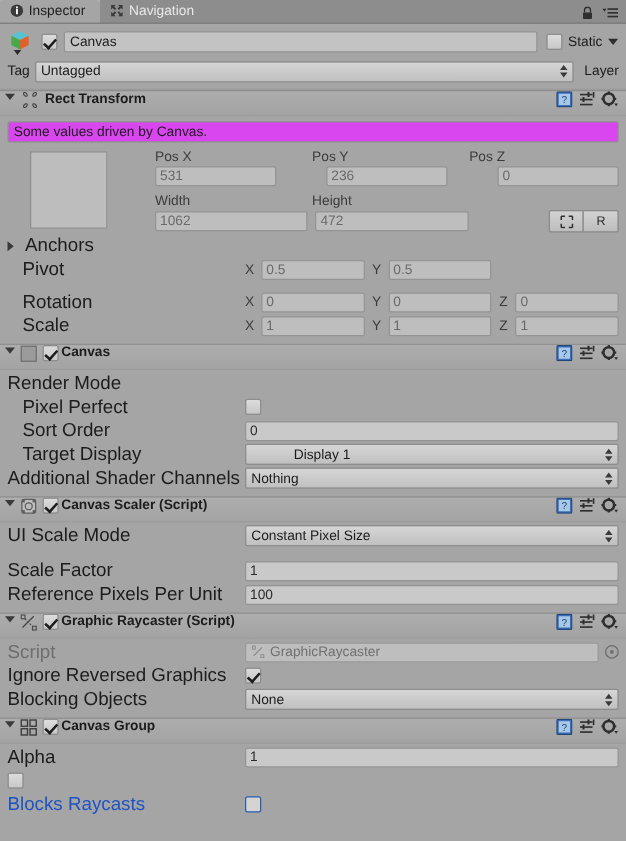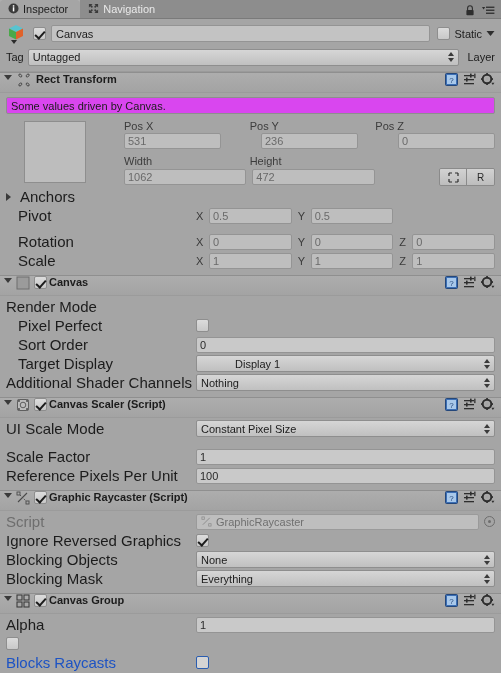--- a/index.html
+++ b/index.html
@@ -705,28 +705,20 @@
       </div>
     </div>
     <div class="row">
       <div class="name">Blocking Objects</div>
       <div class="ctl">
         <div class="dd" style="flex:1;">
           <span>None</span>
         </div>
       </div>
     </div>
-    <div class="row">
-      <div class="name">Blocking Mask</div>
-      <div class="ctl">
-        <div class="dd" style="flex:1;">
-          <span>Everything</span>
-        </div>
-      </div>
-    </div>
   </div>
 </div>
 
 <div class="comp">
   <div class="comp-hdr">
     <span class="foldout open"></span>
     <span>
       <svg width="14" height="14" viewBox="0 0 14 14">
         <rect x="1" y="1" width="5" height="5" fill="none" stroke="#3c3c3c" stroke-width="1.1"></rect>
         <rect x="8" y="1" width="5" height="5" fill="none" stroke="#3c3c3c" stroke-width="1.1"></rect>

